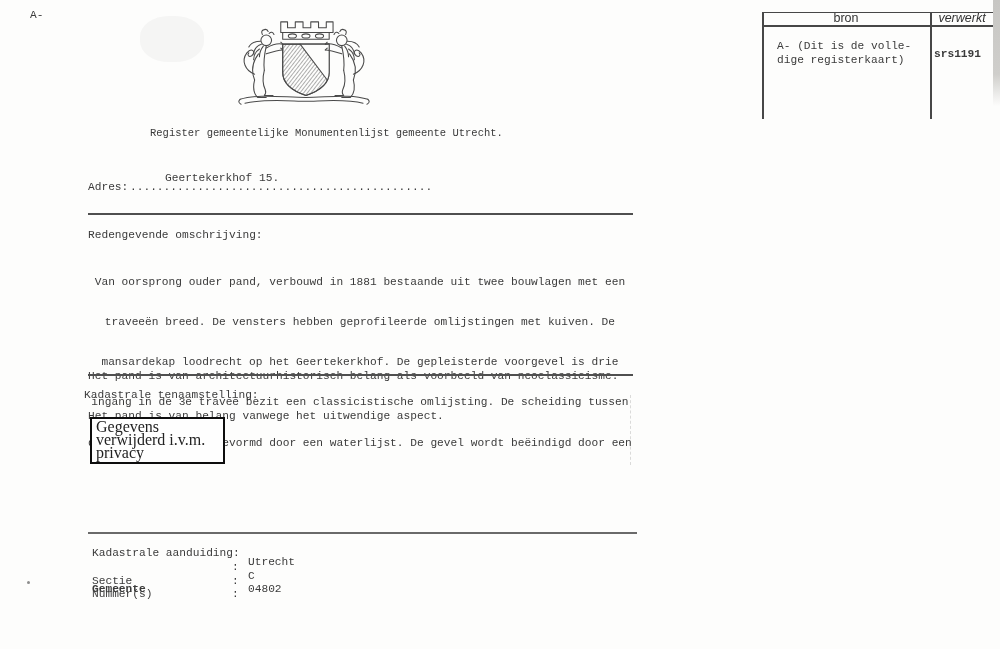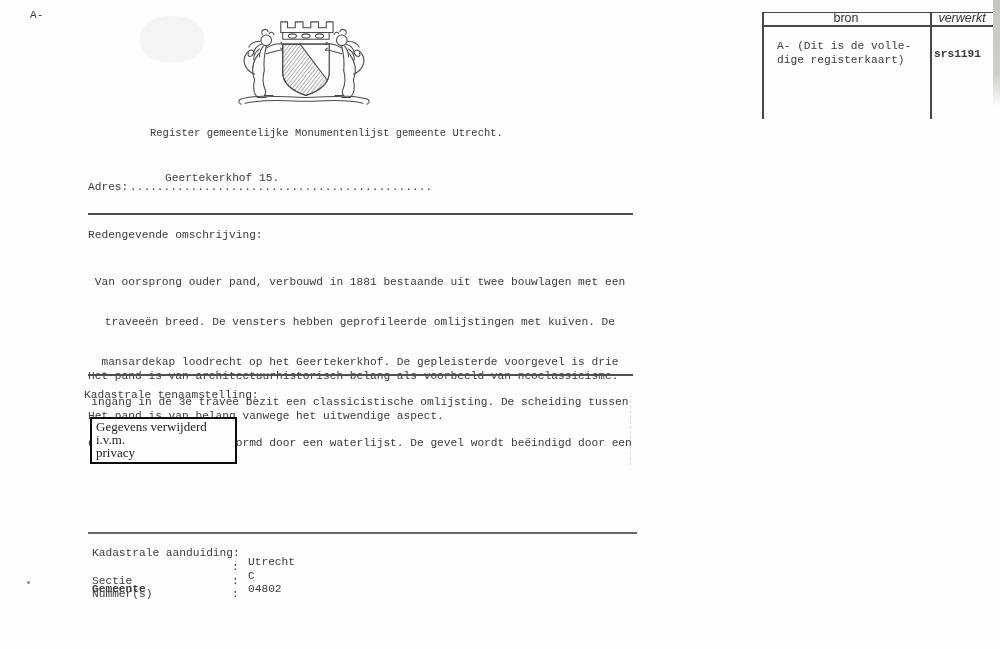--- a/index.html
+++ b/index.html
@@ -17,23 +17,23 @@
     white-space:pre;
     line-height:13.4px;
   }
   .rule{position:absolute;background:#4f4f4f;height:2px;}
   .vline{position:absolute;background:#474747;width:1.5px;}
   .hline{position:absolute;background:#474747;height:1.5px;}
   .sans{position:absolute;font-family:"Liberation Sans", sans-serif;color:#333;}
   .privacy-box{
     position:absolute;left:90px;top:417px;width:124px;
     border:2.5px solid #0d0d0d;background:#fefefe;
-    padding:1px 15px 3px 4px;
+    padding:1px 3px 3px 4px;
     font-family:"Liberation Serif", serif;
-    font-size:13px;line-height:13px;color:#222;
+    font-size:16px;line-height:13px;color:#222;
   }
   .crest{position:absolute;left:236px;top:18px;width:136px;height:92px;}
   .crest svg{width:100%;height:100%;}
   .artifact{position:absolute;pointer-events:none;}
 </style>
 </head>
 <body>
 
 <div class="abs" style="left:0;top:0;width:1000px;height:649px;">
 

